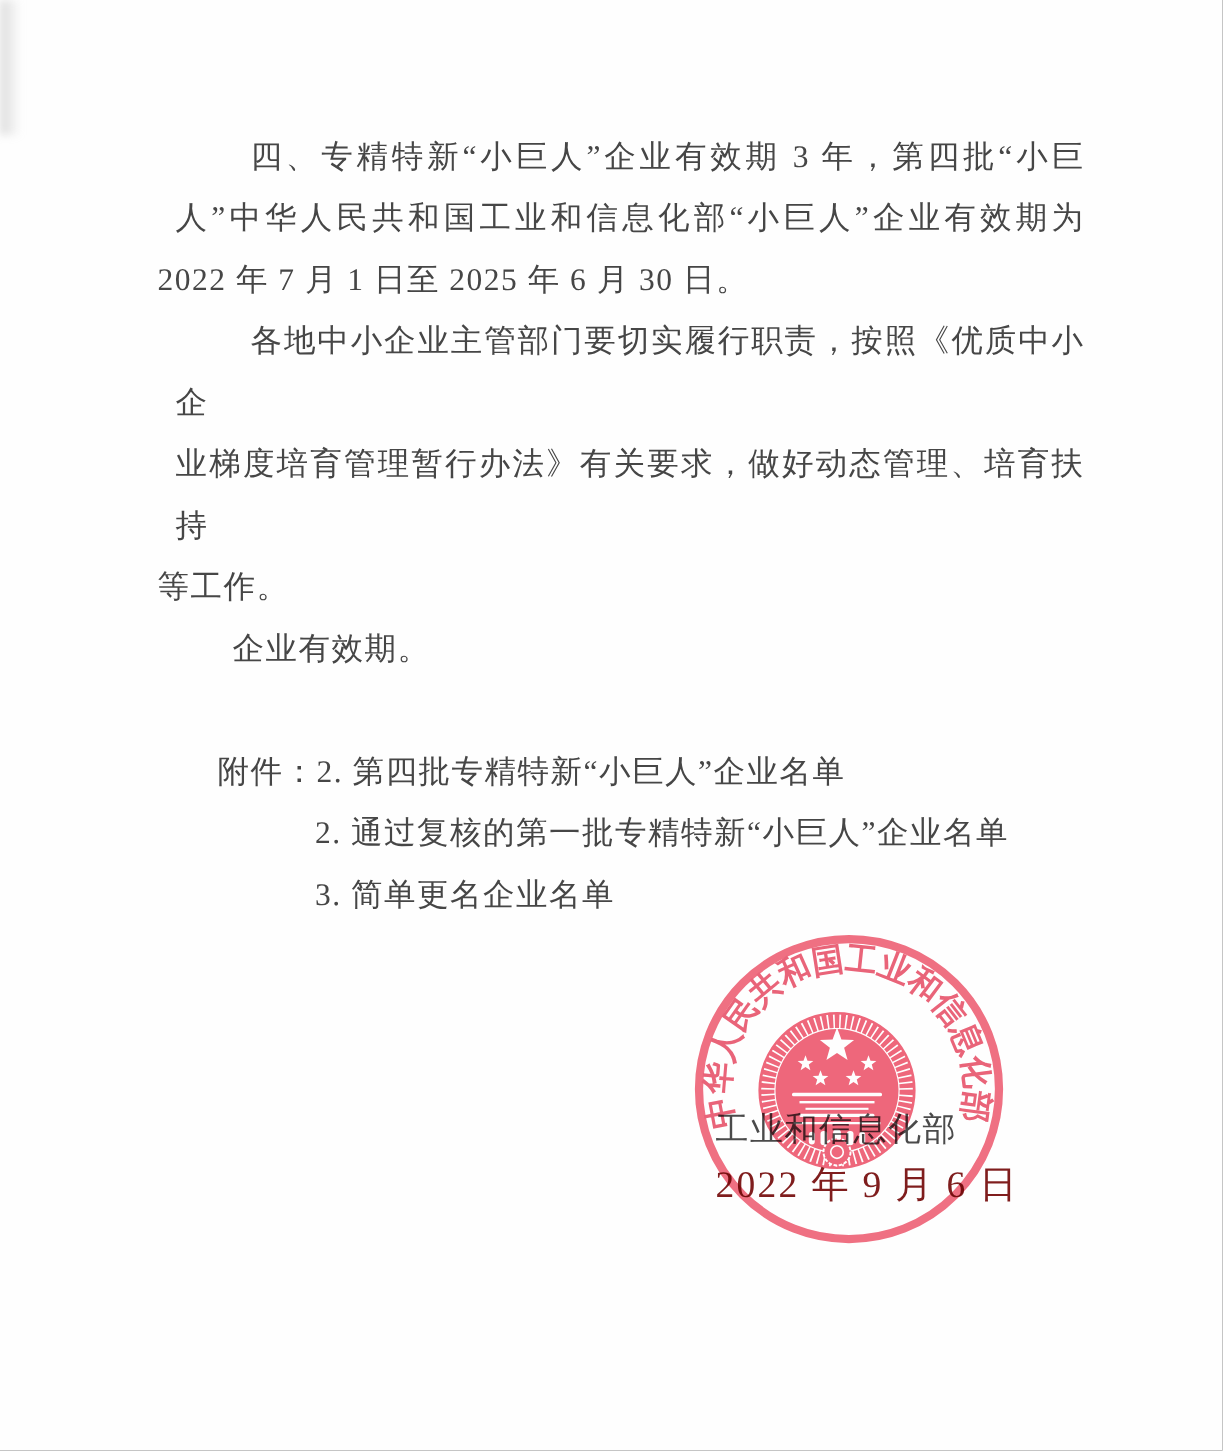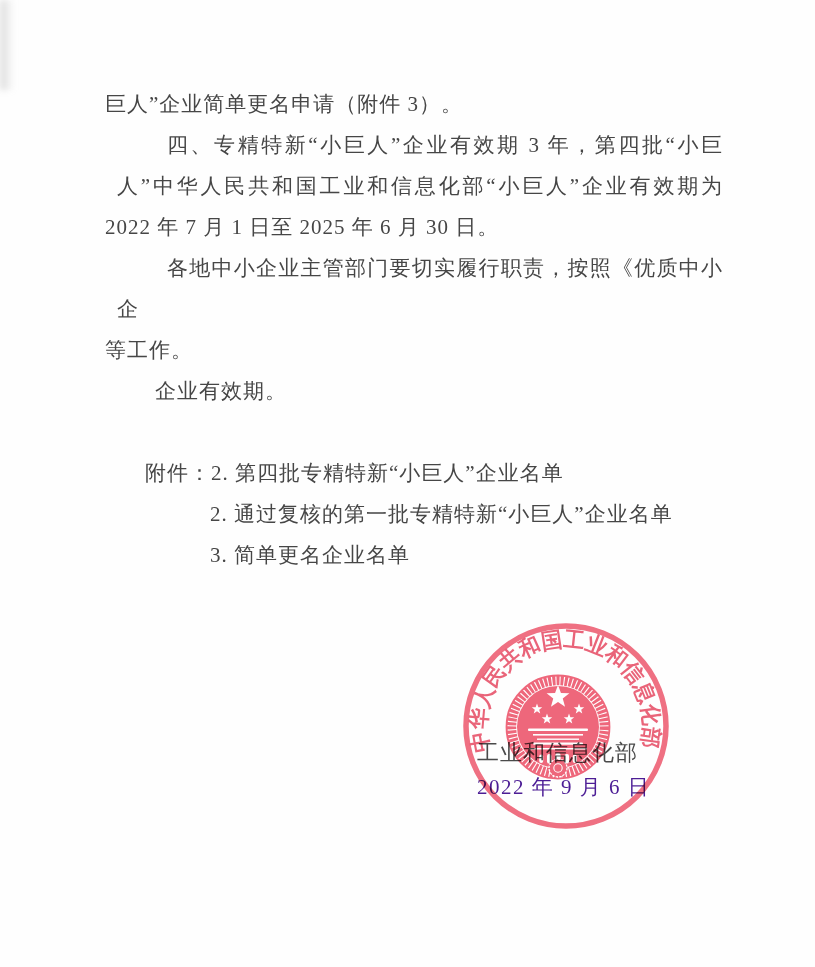--- a/index.html
+++ b/index.html
@@ -27,46 +27,46 @@
   .indent2{text-indent:50px;}
   .indent-att{text-indent:40px;}
   .indent-item{text-indent:105px;}
   .spacer{height:41px;}
   .signature-org{
     position:absolute;left:477px;top:738px;
     font-size:22px;letter-spacing:1px;color:#4a4a4a;white-space:nowrap;
   }
   .signature-date{
     position:absolute;left:477px;top:773px;
-    font-size:21px;letter-spacing:1.5px;color:#4c1d95;white-space:nowrap;
+    font-size:25px;letter-spacing:1.5px;color:#7f1d1d;white-space:nowrap;
   }
   .seal{
     position:absolute;left:453px;top:614px;width:224px;height:224px;
     mix-blend-mode:multiply;opacity:.93;
     pointer-events:none;
   }
   .seal svg{display:block;width:100%;height:100%;}
   .seal-ring-text{
     font-family:"Liberation Serif","DejaVu Serif",serif;
     font-weight:bold;
   }
 </style>
 </head>
 <body>
 
 <div class="page">
 
   <div class="scan-smudge"></div>
 
   <div class="body-text">
-    <div class="ln">巨人”企业简单更名申请（附件 3）。</div>
     <div class="ln fill indent2">四、专精特新“小巨人”企业有效期 3 年，第四批“小巨</div>
     <div class="ln fill">人”中华人民共和国工业和信息化部“小巨人”企业有效期为</div>
     <div class="ln">2022 年 7 月 1 日至 2025 年 6 月 30 日。</div>
     <div class="ln fill indent2">各地中小企业主管部门要切实履行职责，按照《优质中小企</div>
+    <div class="ln fill">业梯度培育管理暂行办法》有关要求，做好动态管理、培育扶持</div>
     <div class="ln">等工作。</div>
     <div class="ln indent2">企业有效期。</div>
     <div class="spacer"></div>
     <div class="ln indent-att">附件：2. 第四批专精特新“小巨人”企业名单</div>
     <div class="ln indent-item">2. 通过复核的第一批专精特新“小巨人”企业名单</div>
     <div class="ln indent-item">3. 简单更名企业名单</div>
   </div>
 
   <div class="signature-org">工业和信息化部</div>
   <div class="signature-date">2022 年 9 月 6 日</div>

